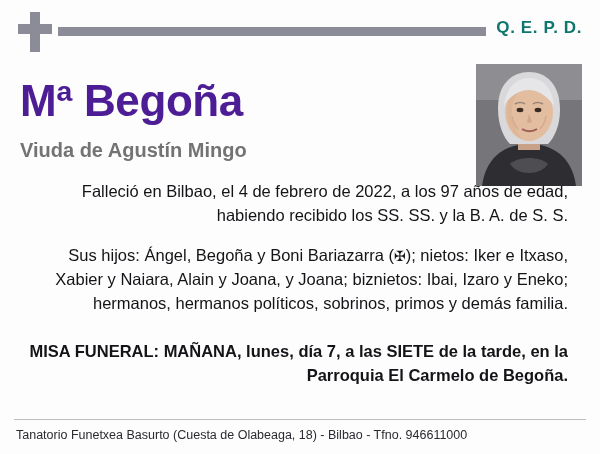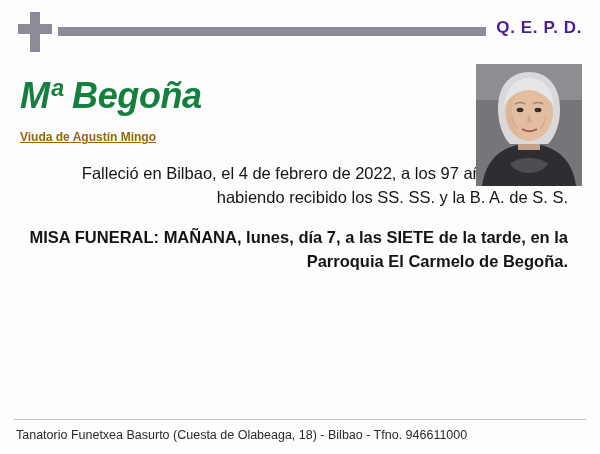--- a/index.html
+++ b/index.html
@@ -61,71 +61,69 @@
   }
   .qepd {
     position: absolute;
     right: 14px;
     top: 18px;
     background: #fdfdfd;
     padding: 0 4px 0 10px;
     font-size: 17px;
     font-weight: bold;
     letter-spacing: 0.6px;
-    color: #4c1d95;
+    color: #0f766e;
   }
 
   
   .name-block {
     position: relative;
     padding: 14px 0 0 20px;
   }
   .name {
-    font-size: 36px;
+    font-size: 44px;
     font-weight: bold;
     line-height: 1.12;
     letter-spacing: -0.4px;
-    color: #15803d;
+    color: #4c1d95;
     max-width: 420px;
-    font-style: italic;
   }
   .name .line2 { display: block; }
 
   
   .portrait {
     position: absolute;
     right: 18px;
     top: 64px;
     width: 106px;
     height: 122px;
     overflow: hidden;
     background: #6e6e72;
   }
   .portrait svg { display: block; }
 
   
   .widow {
     margin: 14px 0 0 20px;
-    font-size: 12px;
-    font-weight: bold;
-    color: #a16207;
-    text-decoration: underline;
+    font-size: 20px;
+    font-weight: bold;
+    color: #737373;
   }
   .para {
     margin: 18px 20px 0 20px;
     font-size: 16.5px;
     line-height: 1.45;
     color: #141418;
     max-width: 548px;
     text-align: right;
   }
   .para.tight { margin-top: 16px; }
   .para.bold {
     font-weight: bold;
-    margin-top: 16px;
+    margin-top: 24px;
   }
   .dagger { font-size: 14px; }
 
   
   .footer-rule {
     position: absolute;
     left: 14px;
     right: 14px;
     bottom: 34px;
     height: 1px;
@@ -191,18 +189,21 @@
   <div class="name-block">
     <div class="name">
       <span>Mª Begoña</span>
     </div>
   </div>
 
   <div class="widow">Viuda de Agustín Mingo</div>
 
   <div class="para">Falleció en Bilbao, el 4 de febrero de 2022, a los 97 años de edad, habiendo recibido los SS. SS. y la B. A. de S. S.</div>
 
+  <div class="para tight">
+    <span>Sus hijos: Ángel, Begoña y Boni Bariazarra (</span><span class="dagger">✠</span><span>); nietos: Iker e Itxaso, Xabier y Naiara, Alain y Joana, y Joana; biznietos: Ibai, Izaro y Eneko; hermanos, hermanos políticos, sobrinos, primos y demás familia.</span>
+  </div>
 
   <div class="para bold">MISA FUNERAL: MAÑANA, lunes, día 7, a las SIETE de la tarde, en la Parroquia El Carmelo de Begoña.</div>
 
   <div class="footer-rule"></div>
   <div class="footer">Tanatorio Funetxea Basurto (Cuesta de Olabeaga, 18) - Bilbao - Tfno. 946611000</div>
 </div>
 
 </body></html>

